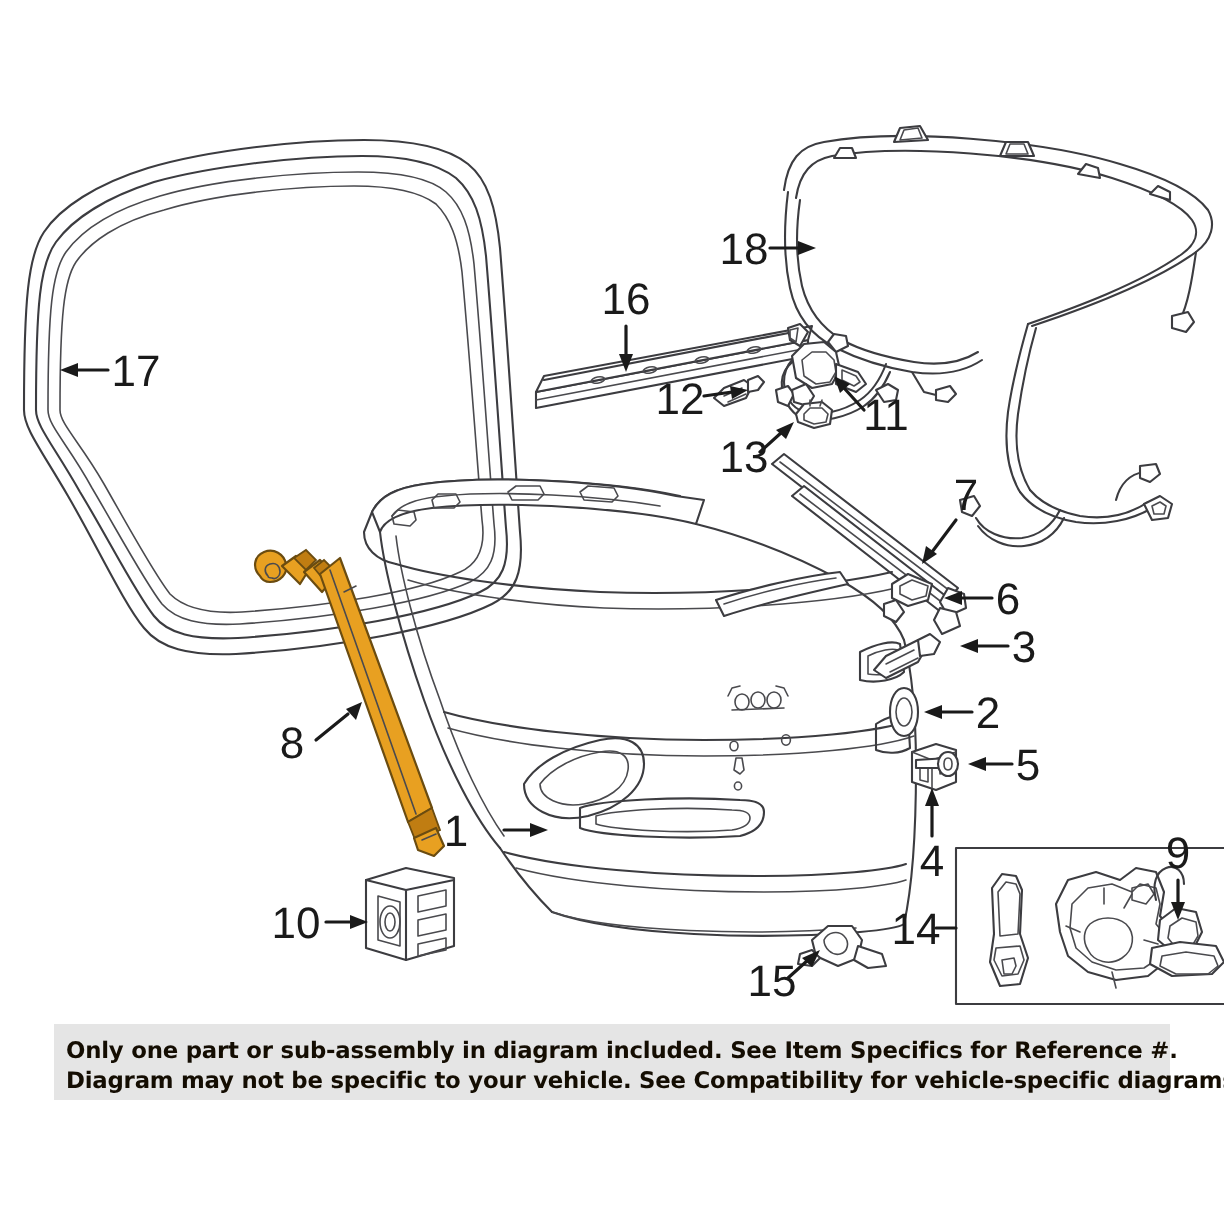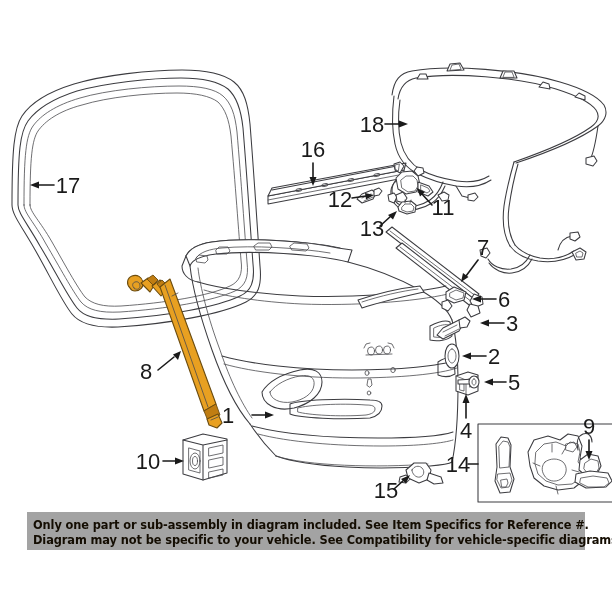--- a/index.html
+++ b/index.html
@@ -66,21 +66,21 @@
     stroke-width: 0.9;
   }
 
   
   #disclaimer-banner {
     position: absolute;
     left: 27px;
     top: 512px;
     width: 558px;
     height: 38px;
-    background: #a3a3a3;
+    background: #e5e5e5;
     box-sizing: border-box;
     padding: 4px 6px 0 6px;
     display: flex;
     flex-direction: column;
     justify-content: center;
   }
   #disclaimer-banner .bline {
     font-family: "DejaVu Sans", sans-serif;
     font-size: 11.4px;
     font-weight: bold;

